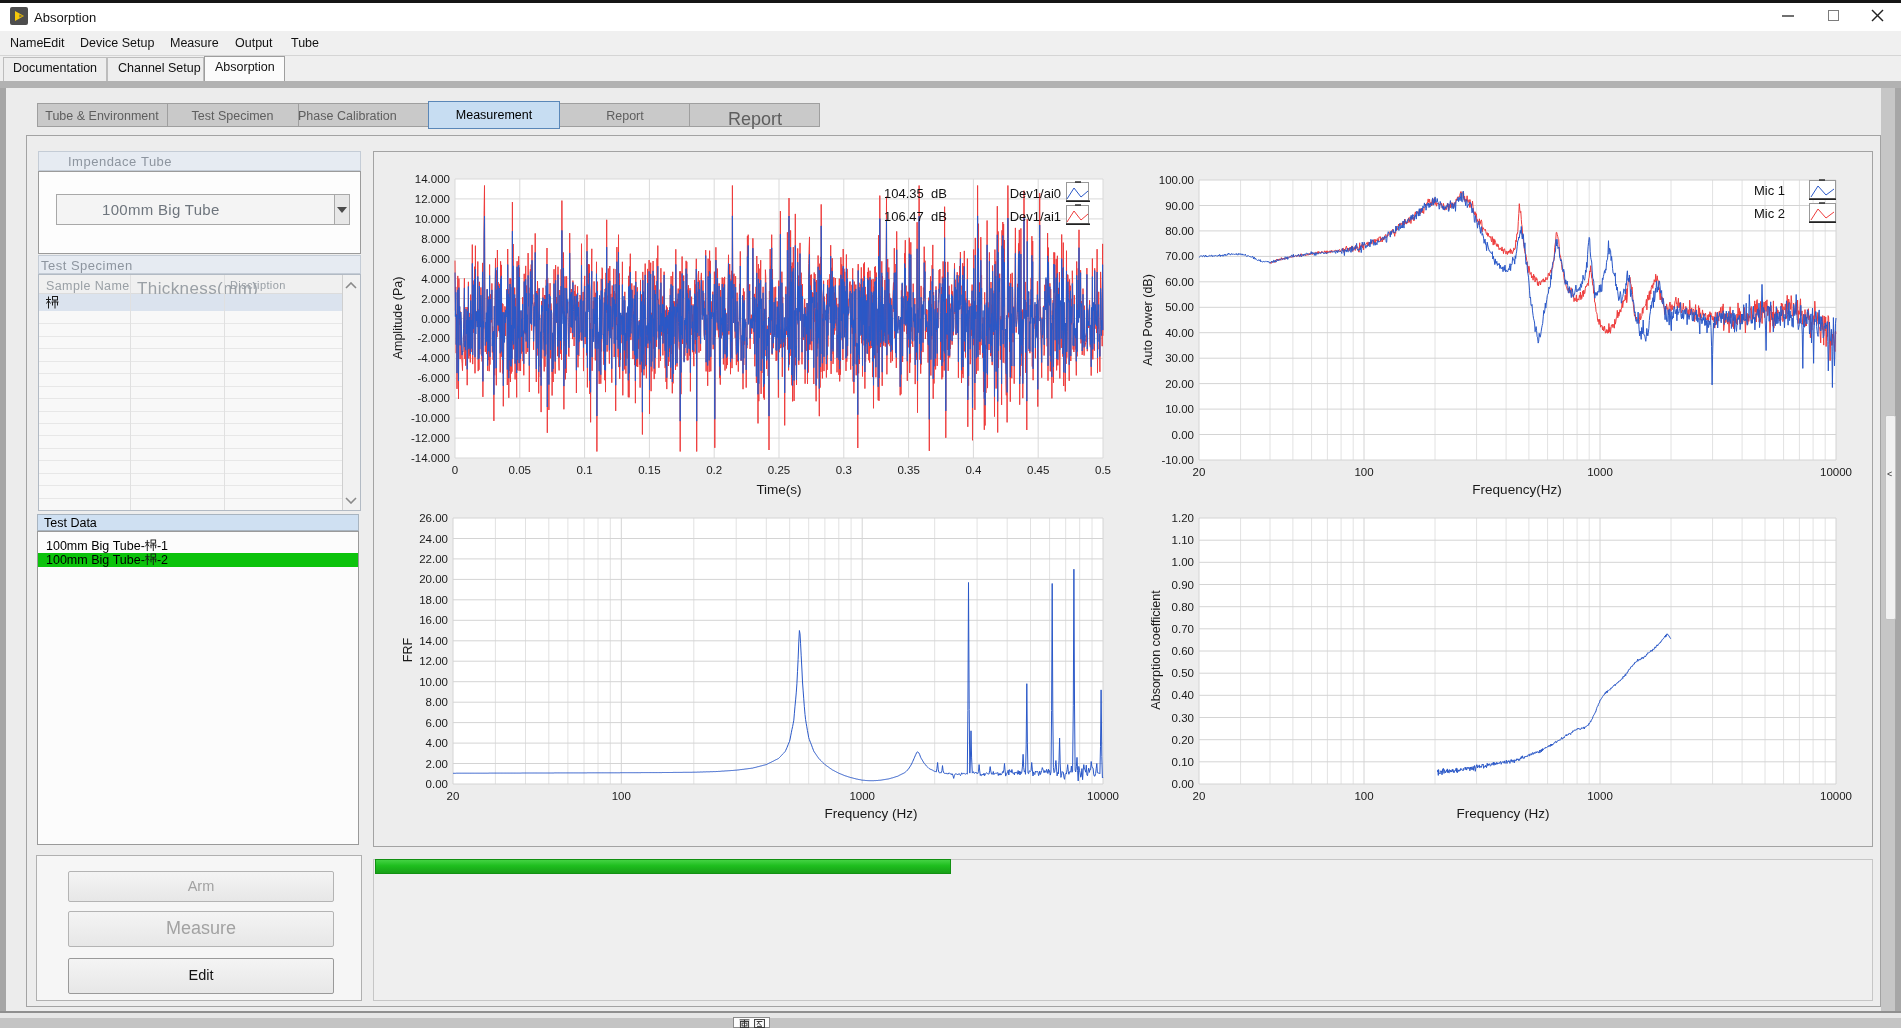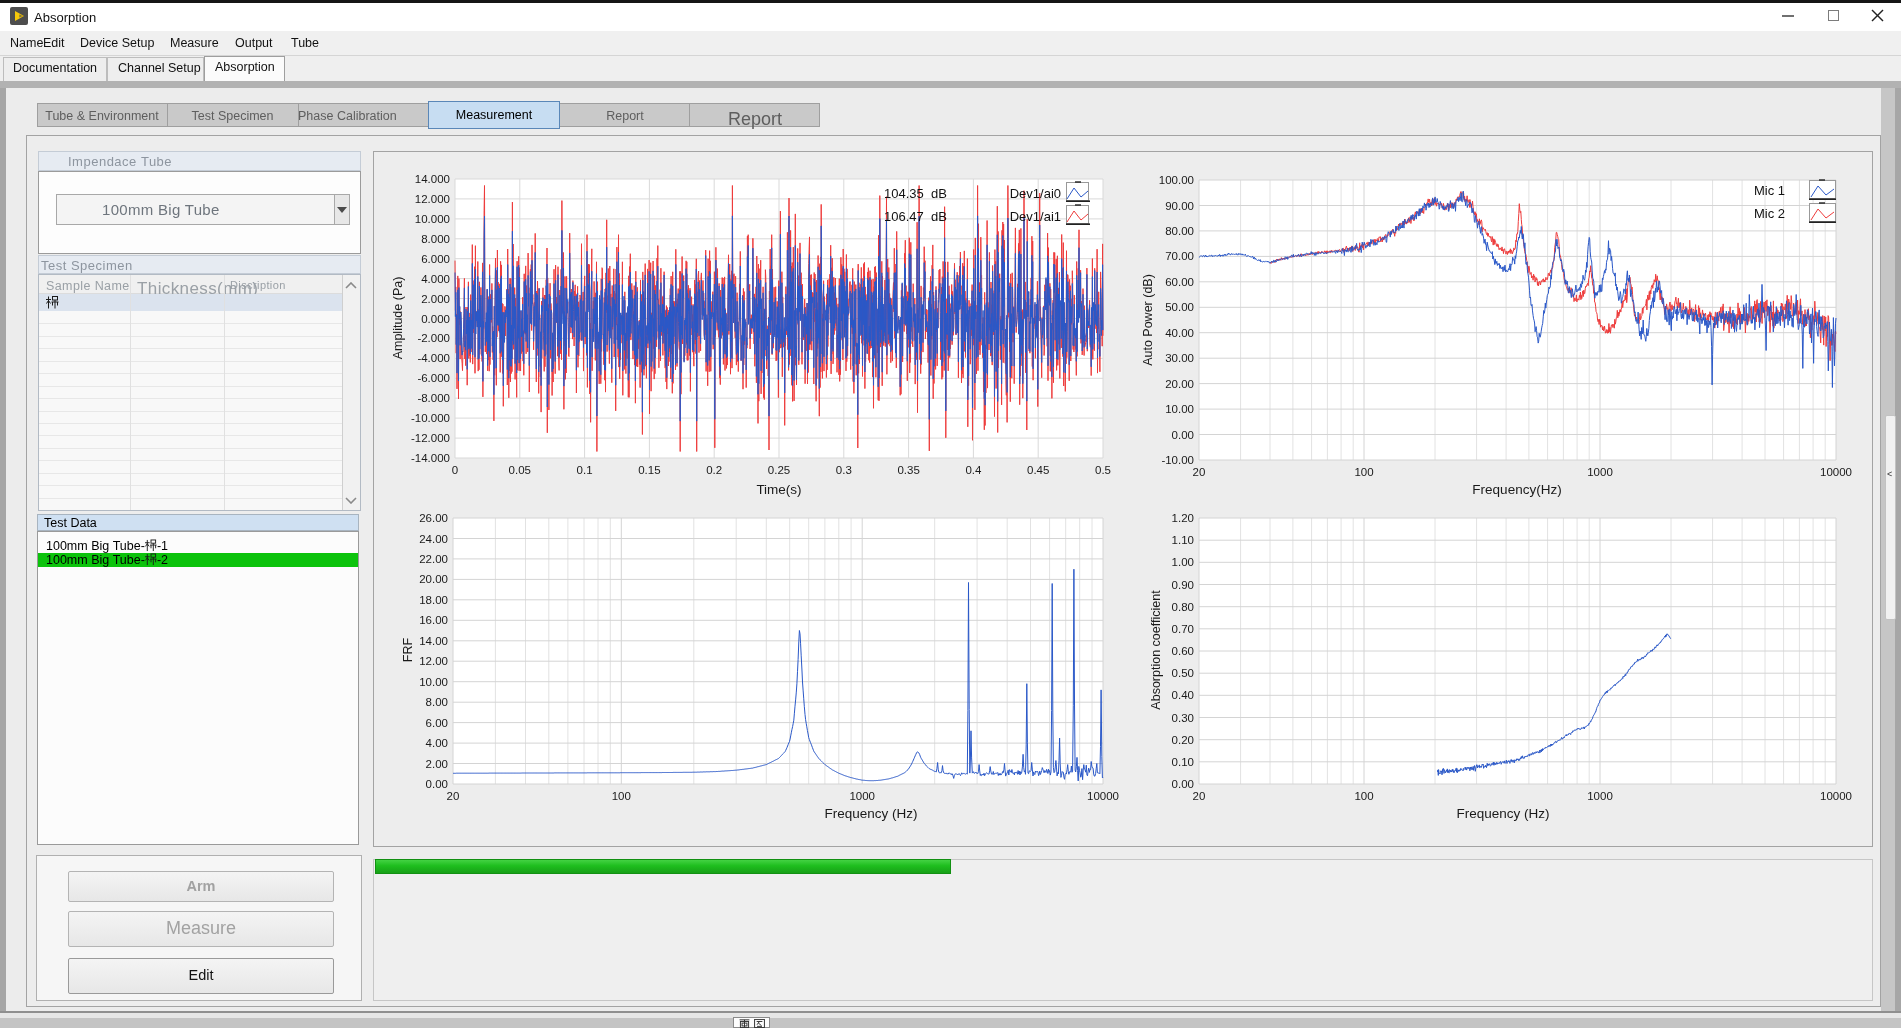--- a/index.html
+++ b/index.html
@@ -156,21 +156,21 @@
       <line x1="2.5" y1="4.5" x2="4.5" y2="7.5"></line>
       <rect x="6.5" y="0.5" width="5" height="3.5"></rect>
       <line x1="5.5" y1="6" x2="12.5" y2="6"></line>
       <line x1="6.5" y1="6" x2="6.5" y2="9.5"></line>
       <line x1="11.5" y1="6" x2="11.5" y2="9.5"></line>
       <line x1="9" y1="4" x2="9" y2="12.5"></line>
     </svg>-2</div>
 
 <div class="abs" style="left:36px;top:855px;width:326px;height:146px;background:#f6f6f6;border:1px solid #b0b0b0;box-sizing:border-box;"></div>
 <div class="abs" style="left:68px;top:871px;width:266px;height:31px;background:linear-gradient(#f4f4f4,#e7e7e7);border:1px solid #b4b4b4;border-radius:2px;box-sizing:border-box;"></div>
-<div class="txt" style="left:68px;top:878px;width:266px;text-align:center;font-size:14.5px;color:#a2a2a2;font-weight:bold;">Arm</div>
+<div class="txt" style="left:68px;top:878px;width:266px;text-align:center;font-size:14.5px;color:#a2a2a2;">Arm</div>
 <div class="abs" style="left:68px;top:911px;width:266px;height:36px;background:linear-gradient(#f4f4f4,#e7e7e7);border:1px solid #b4b4b4;border-radius:2px;box-sizing:border-box;"></div>
 <div class="txt" style="left:68px;top:918px;width:266px;text-align:center;font-size:18px;color:#a2a2a2;">Measure</div>
 <div class="abs" style="left:68px;top:958px;width:266px;height:36px;background:linear-gradient(#f4f4f4,#e7e7e7);border:1px solid #9a9a9a;border-radius:2px;box-sizing:border-box;"></div>
 <div class="txt" style="left:68px;top:967px;width:266px;text-align:center;font-size:14.5px;color:#111;">Edit</div>
 
 <svg style="position:absolute;left:390px;top:170px" width="745" height="335">
     <rect x="65" y="9" width="648" height="279" fill="#ffffff"></rect>
     <g stroke="#d9d9d9" stroke-width="1">
       <line x1="65" y1="9.0" x2="713" y2="9.0"></line>
       <line x1="65" y1="28.9" x2="713" y2="28.9"></line>

